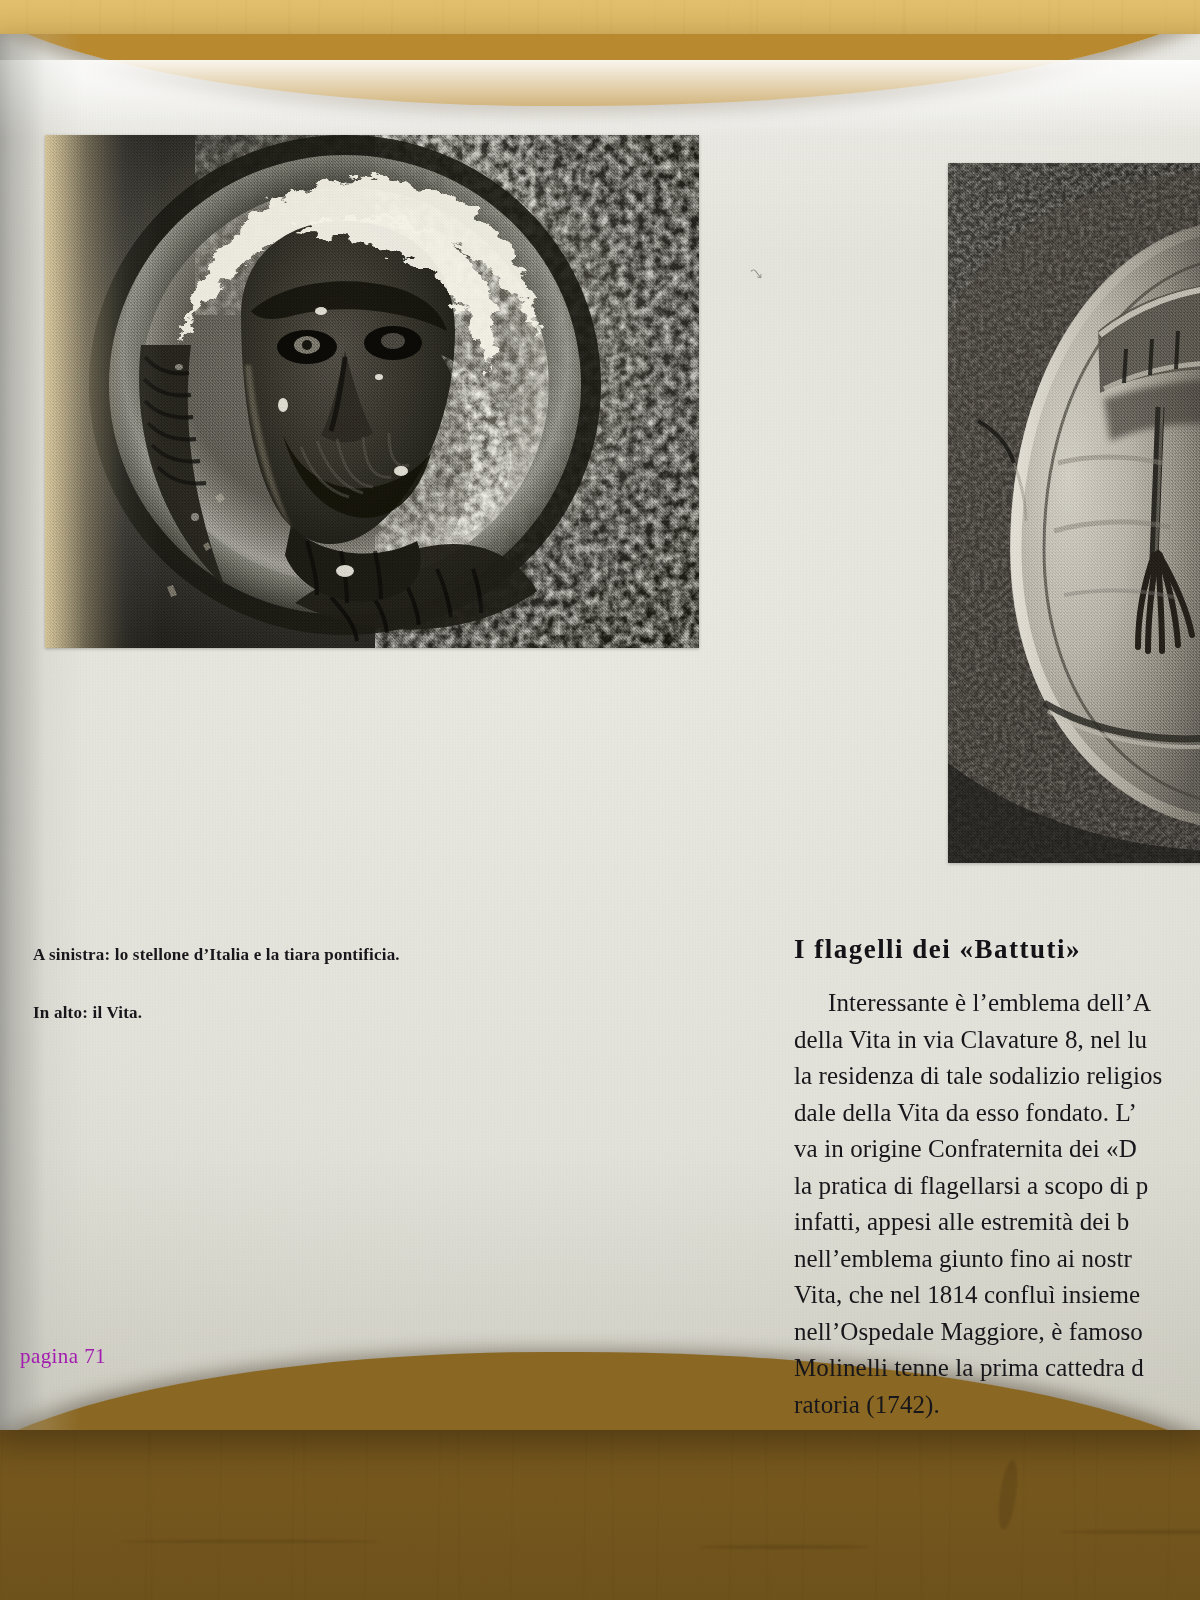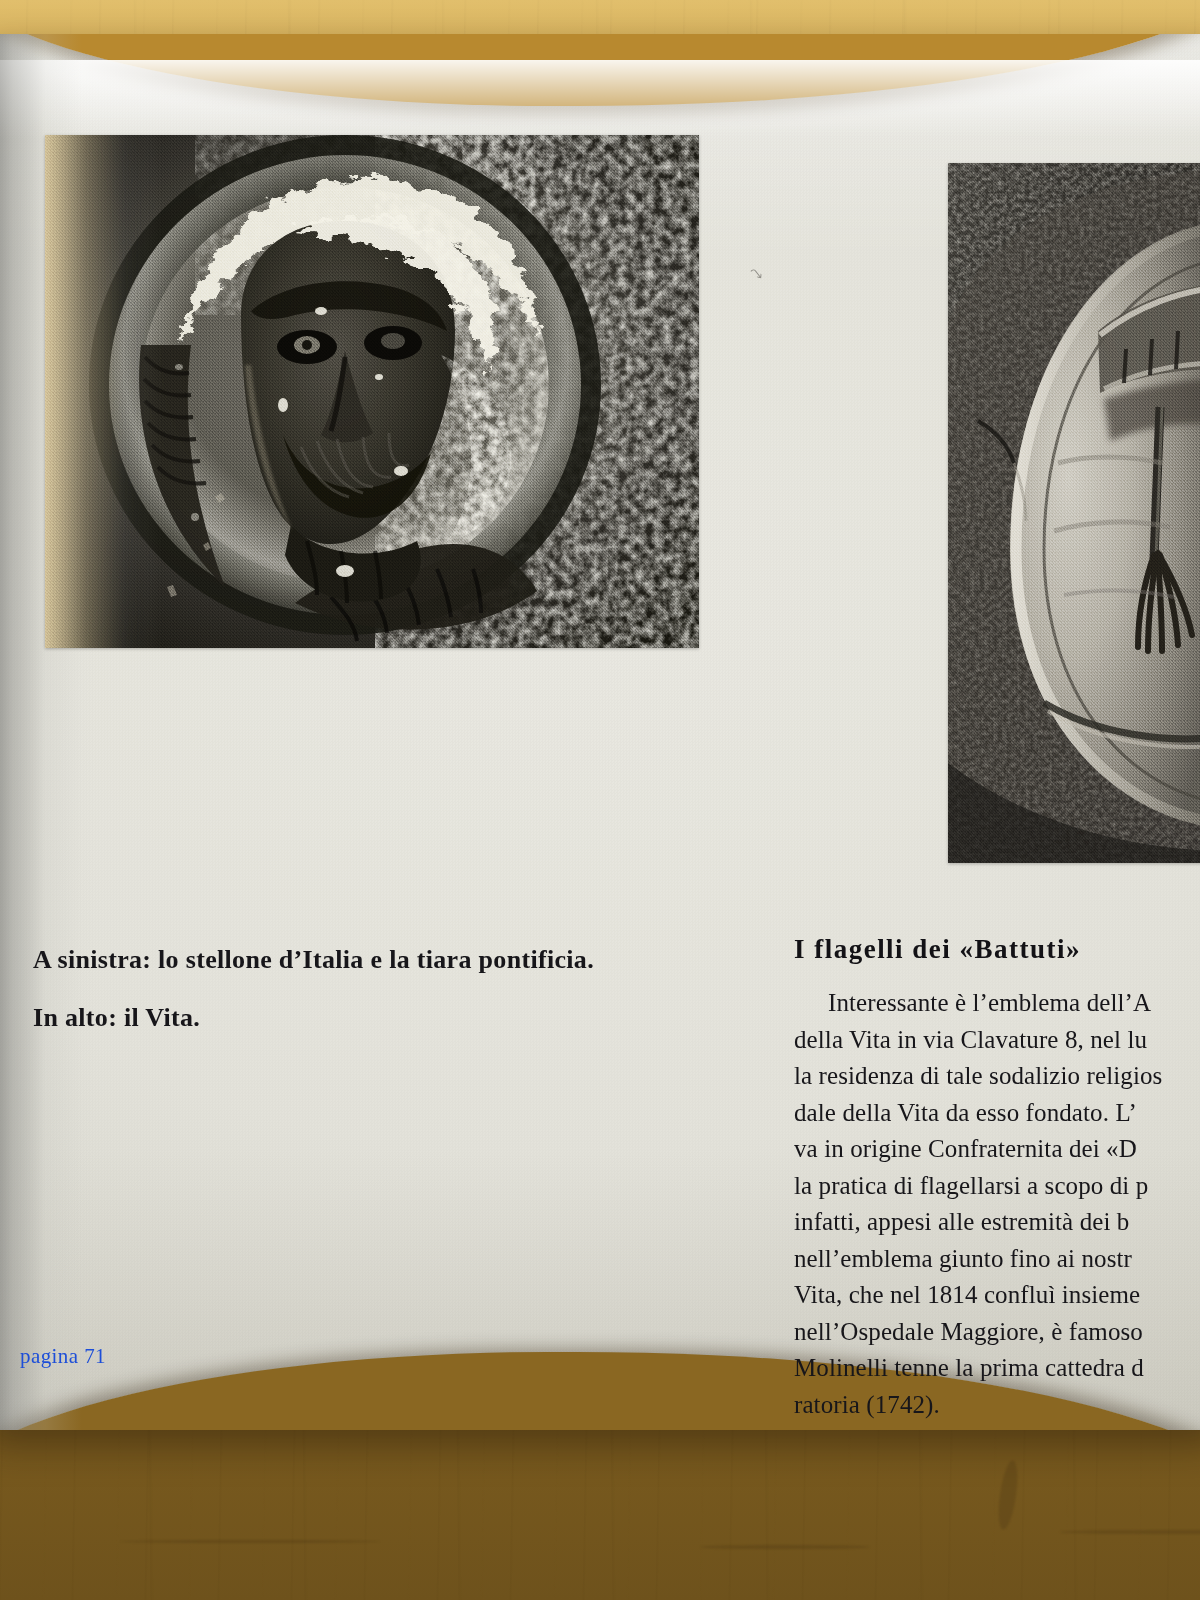--- a/index.html
+++ b/index.html
@@ -180,21 +180,21 @@
     top: 129px;
     width: 272px;
     height: 700px;
   }
 
   
   .caption {
     position: absolute;
     color: #17161a;
     font-weight: bold;
-    font-size: 26px;
+    font-size: 17px;
     letter-spacing: .012em;
     white-space: nowrap;
   }
   #caption-line-1 { left: 47px; top: 911px; }
   #caption-line-2 { left: 47px; top: 969px; }
 
   .col-right {
     position: absolute;
     left: 808px;
     top: 900px;
@@ -214,21 +214,21 @@
     line-height: 1.46;
     white-space: nowrap;
     letter-spacing: .004em;
   }
   .body-line.indented { padding-left: 34px; }
 
   .folio {
     position: absolute;
     left: 34px;
     top: 1310px;
-    color: #1d4ed8;
+    color: #a21caf;
     font-size: 21px;
     letter-spacing: .02em;
     white-space: nowrap;
   }
 
   
   .ink-speck {
     position: absolute;
     left: 767px;
     top: 231px;

